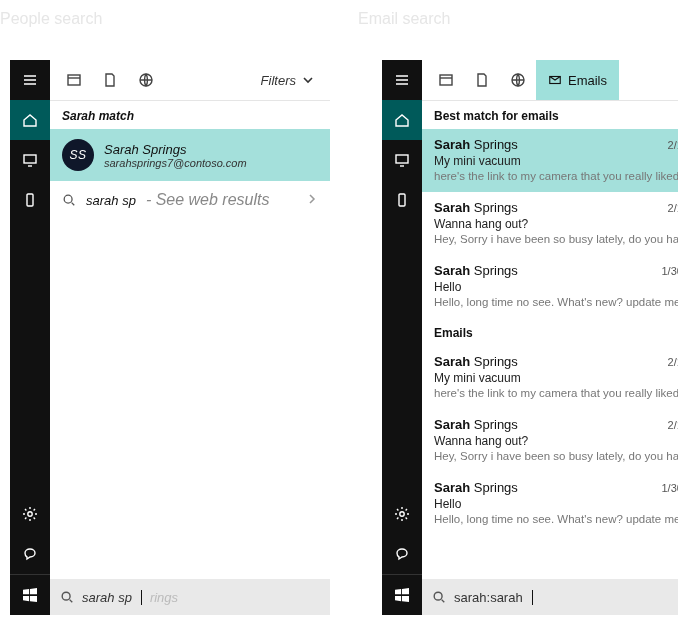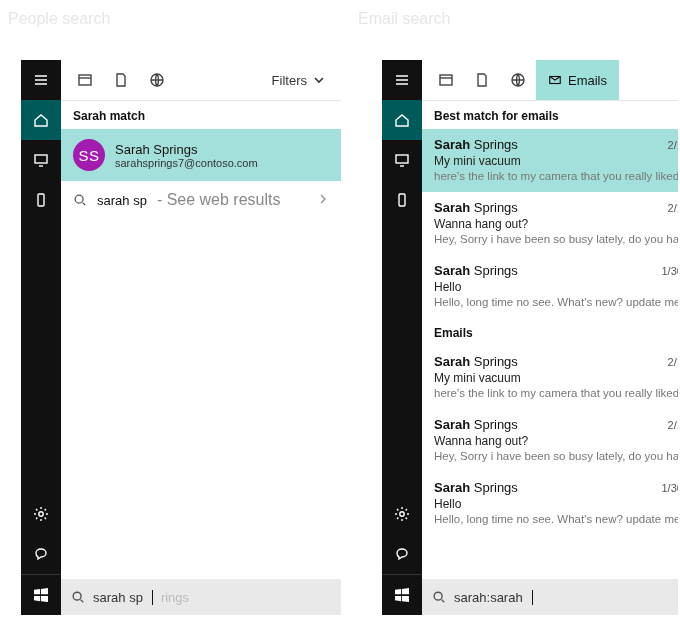--- a/index.html
+++ b/index.html
@@ -1,21 +1,21 @@
 <!DOCTYPE html>
 <html><head>
 <meta charset="utf-8">
 <style>
   * { box-sizing: border-box; margin: 0; padding: 0; font-family: "Segoe UI", sans-serif; }
   body { width: 680px; height: 635px; background: #fff; position: relative; }
   .caption { position: absolute; top: 10px; font-size: 16px; color: #e6e6e6; }
-  .caption.left { left: 8px; }
+  .caption.left { left: 0; }
   .caption.right { left: 358px; }
   .panel { position: absolute; top: 60px; width: 320px; height: 555px; display: flex; background: #fff; overflow: hidden; border: 0; }
-  .panel.left { left: 21px; }
+  .panel.left { left: 10px; font-style: italic; }
   .panel.right { left: 358px; padding-left: 24px; }
 
   .sidebar { width: 40px; background: #111; display: flex; flex-direction: column; }
   .sidebar .sp { flex: 1; }
   .sideitem { width: 40px; height: 40px; display: flex; align-items:center; justify-content:center; color:#fff; font-size:15px; }
   .sideitem.active { background:#005a5a; }
   .sideitem svg { width:16px; height:16px; stroke:#fff; fill:none; stroke-width:1.4; }
   .sideitem.win svg { width:14px; height:14px; fill:#fff; stroke:none; }
   .sidebar-sep { height:1px; background:#333; margin:0; }
 
@@ -26,21 +26,21 @@
   .filters { margin-left:auto; display:flex; align-items:center; gap:6px; font-size:13px; color:#333; padding-right:10px; }
   .filters svg { width:12px; height:12px; stroke:#333; fill:none; stroke-width:1.6; }
   .emails-tab { display:flex; align-items:center; gap:6px; background:#9fe0db; height:40px; padding:0 12px; font-size:13px; color:#111; }
   .emails-tab svg { width:14px; height:14px; stroke:#111; fill:none; stroke-width:1.3; }
   .chev { width:40px; height:40px; display:flex; align-items:center; justify-content:center; margin-left:auto; }
 
   .section-head { font-size:12px; font-weight:600; color:#111; padding:8px 12px 6px; }
   .divider { height:1px; background:#e5e5e5; }
 
   .best-contact { background:#a4e0db; display:flex; align-items:center; padding:10px 12px; gap:10px; }
-  .avatar { width:32px; height:32px; border-radius:50%; background:#a21caf; color:#fff; display:flex; align-items:center; justify-content:center; font-size:15px; letter-spacing:0.5px; }
+  .avatar { width:32px; height:32px; border-radius:50%; background:#0f172a; color:#fff; display:flex; align-items:center; justify-content:center; font-size:12px; letter-spacing:0.5px; }
   .best-contact .name { font-size:13px; color:#111; }
   .best-contact .sub  { font-size:11px; color:#333; }
 
   .suggestion { display:flex; align-items:center; padding:10px 12px; gap:10px; font-size:13px; color:#111; }
   .suggestion .web { color:#888; font-size:16px; }
   .suggestion .sug-chevron { margin-left:auto; color:#888; }
   .suggestion svg.si { width:14px; height:14px; stroke:#555; fill:none; stroke-width:1.5; }
   .suggestion svg.ci { width:12px; height:12px; stroke:#999; fill:none; stroke-width:1.5; }
 
   .email-item { padding:8px 12px 10px; }

